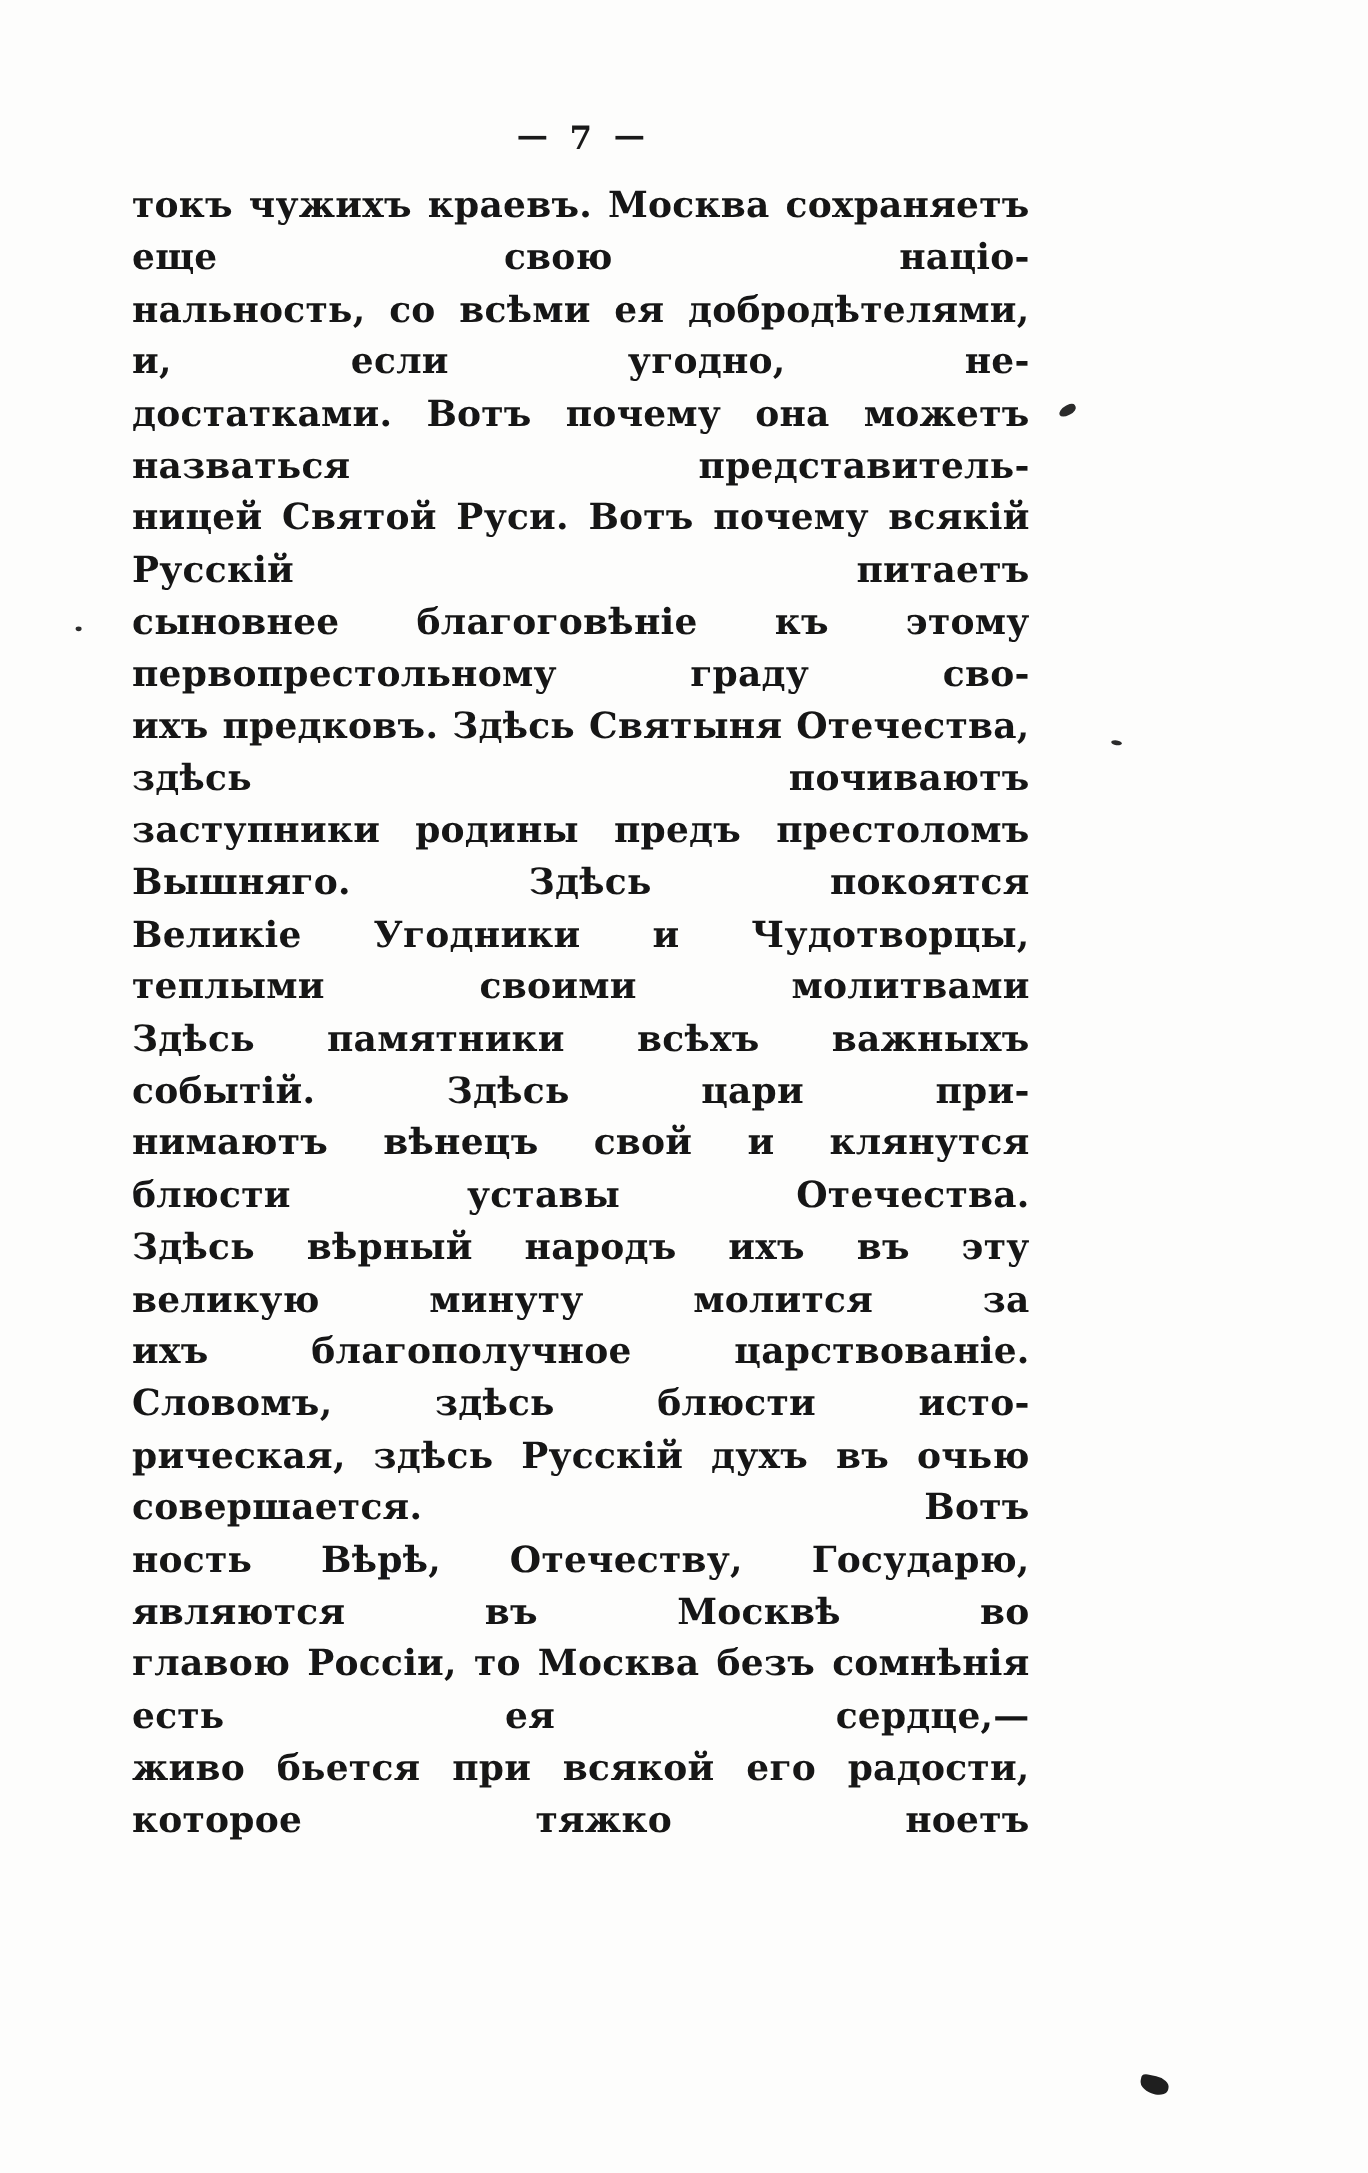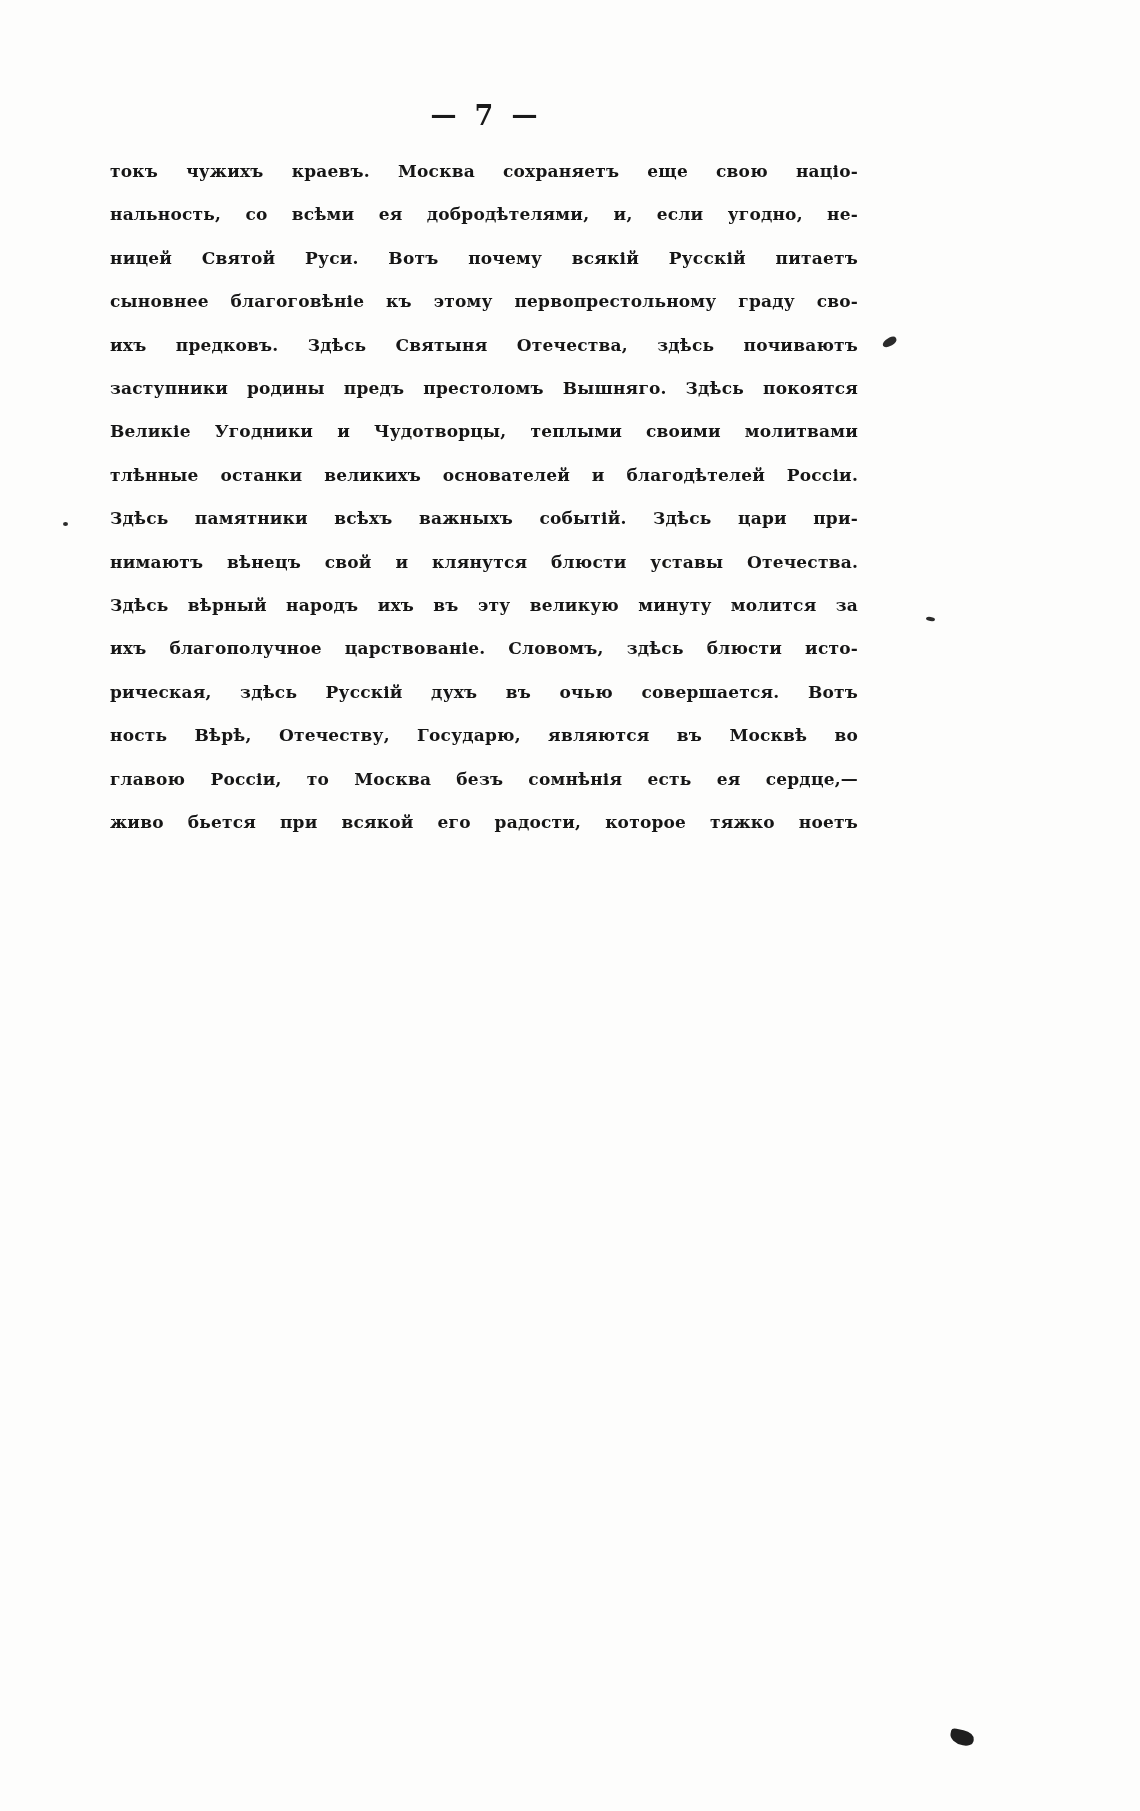--- a/index.html
+++ b/index.html
@@ -41,21 +41,21 @@
     display: inline-block;
     font-size: 27px;
   }
   .text-block {
     position: absolute;
     top: 150px;
     left: 110px;
     width: 748px;
   }
   .line {
-    font-size: 17px;
+    font-size: 30px;
     line-height: 43.4px;
     font-weight: 600;
     letter-spacing: 0.2px;
     text-align: justify;
     text-align-last: justify;
     word-spacing: 1px;
     white-space: normal;
   }
   
   .speck {
@@ -92,26 +92,26 @@
 
 <div class="page">
 
   <div class="page-number-row">
     <span class="dash">—</span><span class="num">7</span><span class="dash">—</span>
   </div>
 
   <div class="text-block">
     <div class="line">токъ чужихъ краевъ. Москва сохраняетъ еще свою націо-</div>
     <div class="line">нальность, со всѣми ея добродѣтелями, и, если угодно, не-</div>
+    <div class="line">достатками. Вотъ почему она можетъ назваться представитель-</div>
     <div class="line">ницей Святой Руси. Вотъ почему всякій Русскій питаетъ</div>
     <div class="line">сыновнее благоговѣніе къ этому первопрестольному граду сво-</div>
     <div class="line">ихъ предковъ. Здѣсь Святыня Отечества, здѣсь почиваютъ</div>
     <div class="line">заступники родины предъ престоломъ Вышняго. Здѣсь покоятся</div>
     <div class="line">Великіе Угодники и Чудотворцы, теплыми своими молитвами</div>
-    <div class="line">тлѣнные останки великихъ основателей и благодѣтелей Россіи.</div>
     <div class="line">Здѣсь памятники всѣхъ важныхъ событій. Здѣсь цари при-</div>
     <div class="line">нимаютъ вѣнецъ свой и клянутся блюсти уставы Отечества.</div>
     <div class="line">Здѣсь вѣрный народъ ихъ въ эту великую минуту молится за</div>
     <div class="line">ихъ благополучное царствованіе. Словомъ, здѣсь блюсти исто-</div>
     <div class="line">рическая, здѣсь Русскій духъ въ очью совершается. Вотъ</div>
     <div class="line">ность Вѣрѣ, Отечеству, Государю, являются въ Москвѣ во</div>
     <div class="line">главою Россіи, то Москва безъ сомнѣнія есть ея сердце,—</div>
     <div class="line">живо бьется при всякой его радости, которое тяжко ноетъ</div>
 
   </div>

